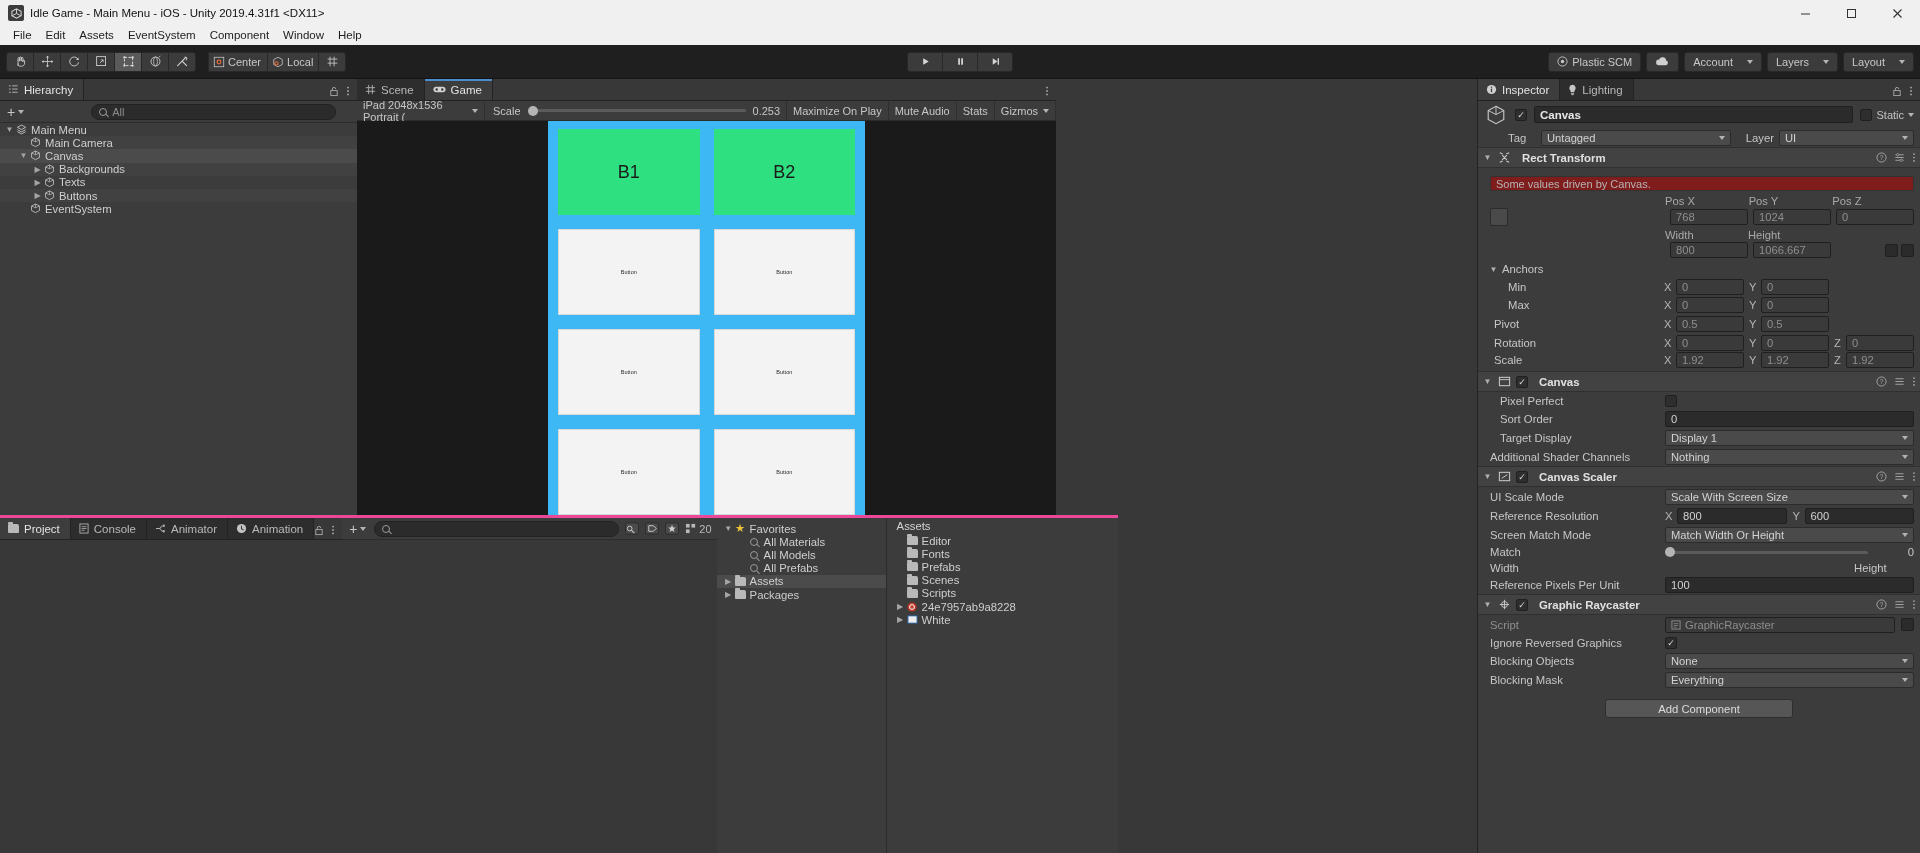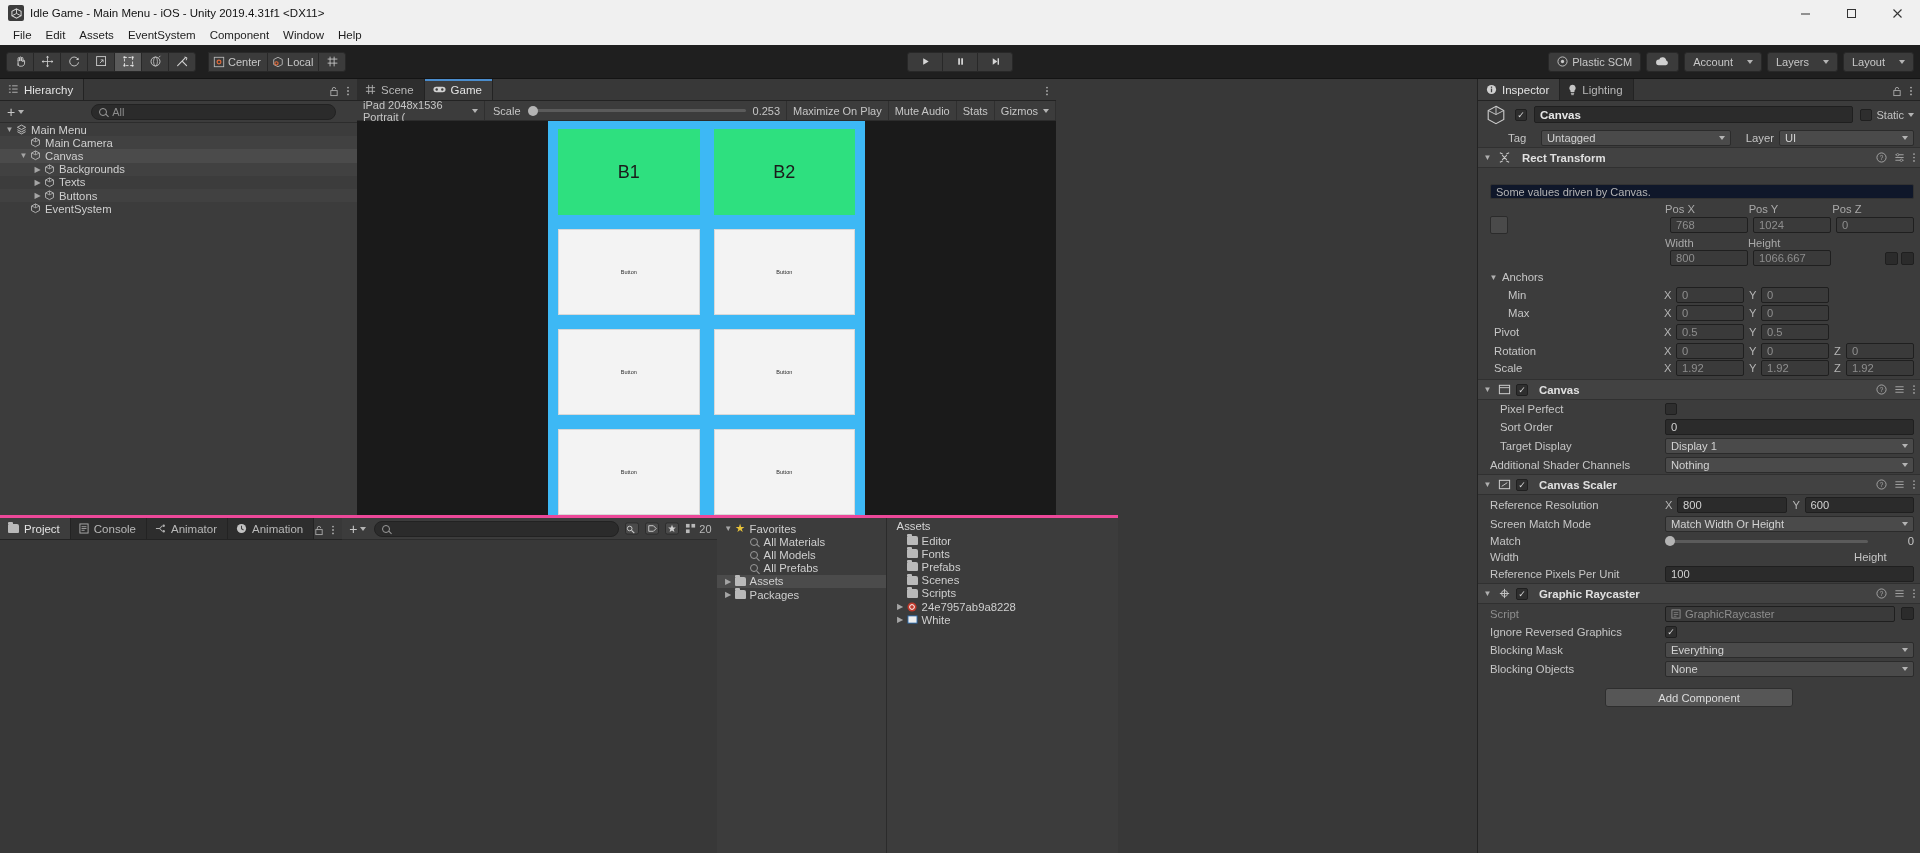--- a/index.html
+++ b/index.html
@@ -139,22 +139,22 @@
   .lbl{ color:#c6c6c6; font-size:11.3px; }
   .field{ height:16px; background:#2b2b2b; border:1px solid #1f1f1f; border-radius:2px; display:flex;
           align-items:center; padding:0 5px; color:#d2d2d2; font-size:11.2px; }
   .field.dd{ justify-content:space-between; background:#4a4a4a; border-color:#2b2b2b; }
   .field.ro{ color:#8e8e8e; background:#3a3a3a; }
   .comp-head{ height:21px; background:#424242; display:flex; align-items:center; padding:0 4px; gap:5px;
               border-top:1px solid #303030; border-bottom:1px solid #303030; }
   .comp-title{ font-weight:bold; color:#e0e0e0; font-size:11.4px; margin-left:6px;text-align:center; }
   .comp-right{ margin-left:auto; display:flex; align-items:center; gap:7px; color:#b0b0b0; }
   .foldtri{ width:11px; text-align:center; color:#b0b0b0; font-size:8px; }
-  .note{ height:15px; background:#0f172a; border:1px solid #323232; border-radius:2px; display:flex;
-         align-items:center; padding:0 5px; color:#b4b4b4; font-size:11px; margin:16px 6px 0 12px; }
+  .note{ height:15px; background:#7f1d1d; border:1px solid #323232; border-radius:2px; display:flex;
+         align-items:center; padding:0 5px; color:#b4b4b4; font-size:11px; margin:8px 6px 0 12px; }
   .grid3{ display:grid; grid-template-columns:175px 1fr 1fr 1fr; align-items:center; }
   .colhdr{ color:#a9a9a9; font-size:11.2px; }
   .xyz{ display:flex; align-items:center; gap:4px; }
   .xyz .ax{ color:#b5b5b5; width:8px; font-size:11.2px; }
   .xyz .field{ flex:1; }
   .addcomp{ margin:10px auto; width:188px; height:19px; background:#565656; border:1px solid #2e2e2e;
             border-radius:3px; display:flex; align-items:center; justify-content:center; color:#dcdcdc;
             font-size:11.3px; }
   .ins-scroll{ overflow:hidden; flex:1; }
   .sec-pad{ padding-bottom:1px; }
@@ -777,20 +777,27 @@
                   <path d="M1.5 3h9M1.5 6h9M1.5 9h9" stroke="#aaa" stroke-width="1"></path>
                 </svg>
               <svg width="4" height="11" viewBox="0 0 4 13">
                   <circle cx="2" cy="2.5" r="1" fill="#aaa"></circle>
                   <circle cx="2" cy="6.5" r="1" fill="#aaa"></circle>
                   <circle cx="2" cy="10.5" r="1" fill="#aaa"></circle>
                 </svg>
             </span>
           </div>
           <div class="ins-row">
+            <span class="lbl" style="width:175px;padding-left:6px">UI Scale Mode</span>
+            <div class="field dd" style="flex:1">
+              <span>Scale With Screen Size</span>
+              <span class="caret"></span>
+            </div>
+          </div>
+          <div class="ins-row">
             <span class="lbl" style="width:175px;padding-left:6px">Reference Resolution</span>
             <div class="xyz" style="flex:1">
                 <span class="ax">X</span>
                 <div class="field">800</div>
               </div>
             <div class="xyz" style="flex:1">
                 <span class="ax">Y</span>
                 <div class="field">600</div>
               </div>
           </div>
@@ -850,30 +857,30 @@
                 </svg>
               <span>GraphicRaycaster</span>
             </div>
             <span class="minibox"></span>
           </div>
           <div class="ins-row" style="height:17px">
             <span class="lbl" style="width:175px;padding-left:6px">Ignore Reversed Graphics</span>
             <div class="chk">✓</div>
           </div>
           <div class="ins-row">
+            <span class="lbl" style="width:175px;padding-left:6px">Blocking Objects</span>
+            <div class="field dd" style="flex:1">
+              <span>None</span>
+              <span class="caret"></span>
+            </div>
+          </div>
+          <div class="ins-row">
             <span class="lbl" style="width:175px;padding-left:6px">Blocking Mask</span>
             <div class="field dd" style="flex:1">
               <span>Everything</span>
-              <span class="caret"></span>
-            </div>
-          </div>
-          <div class="ins-row">
-            <span class="lbl" style="width:175px;padding-left:6px">Blocking Objects</span>
-            <div class="field dd" style="flex:1">
-              <span>None</span>
               <span class="caret"></span>
             </div>
           </div>
 
           <div class="addcomp">Add Component</div>
         </div>
       </div>
     </div>
   </div>
 

